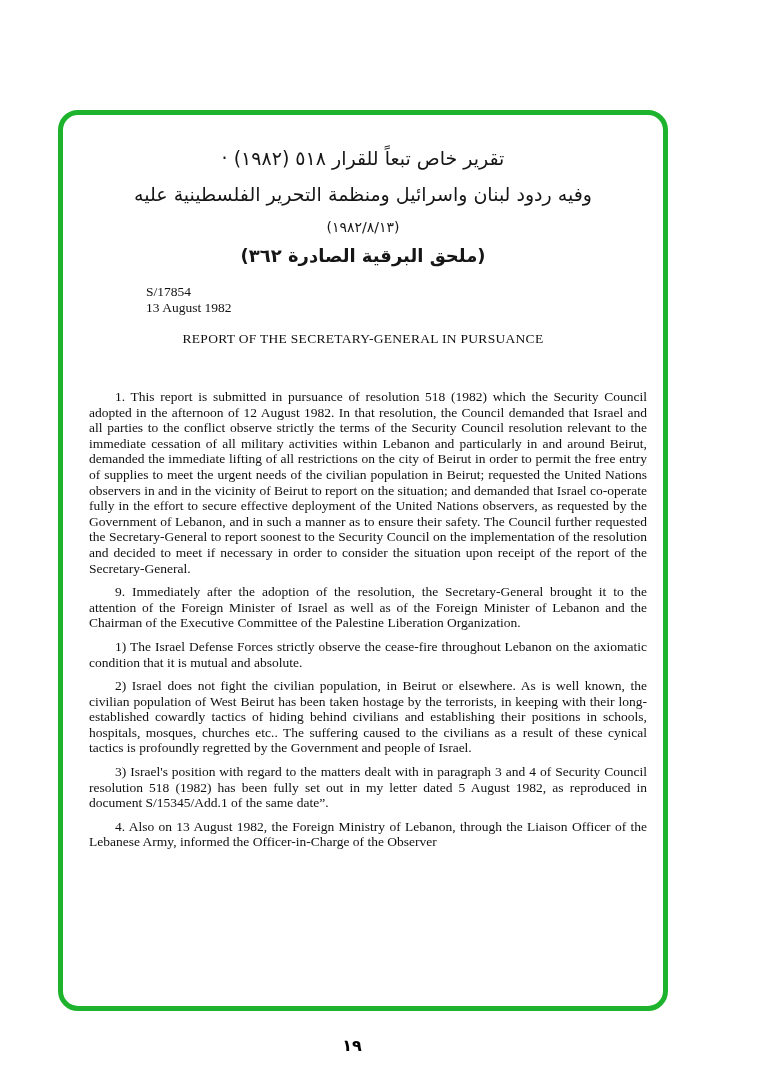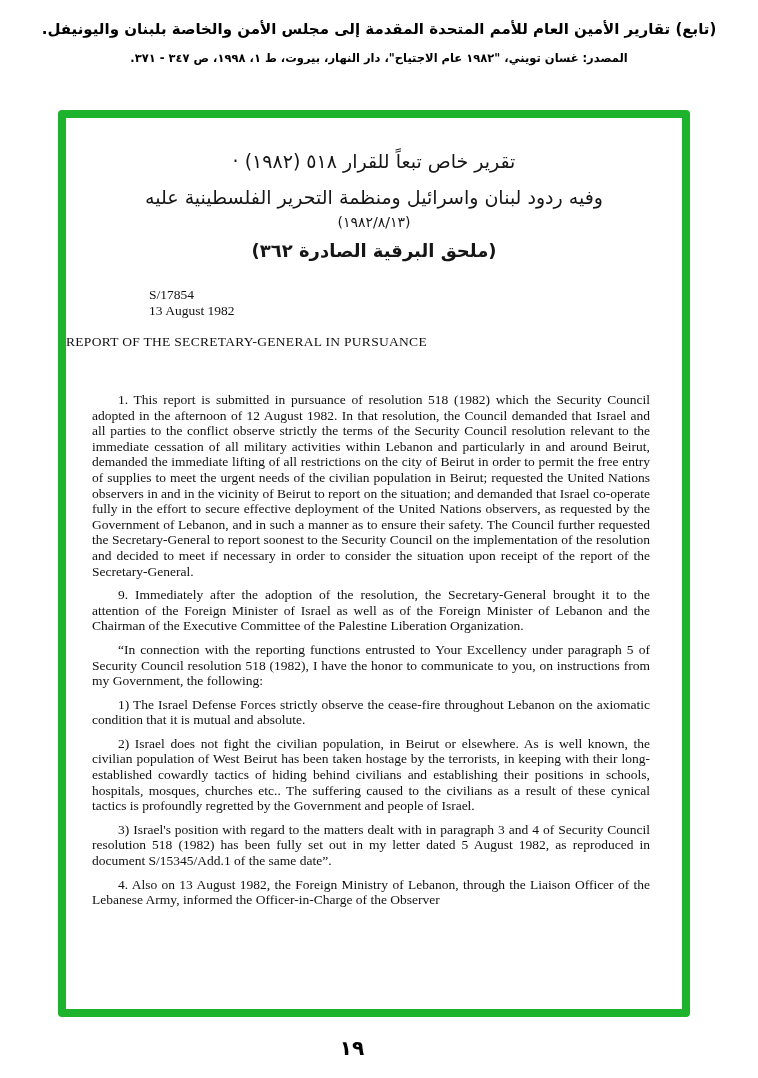--- a/index.html
+++ b/index.html
@@ -23,54 +23,54 @@
     color: #000;
   }
   .header-line1 { font-size: 15px; line-height: 22px; }
   .header-line2 { font-size: 11.5px; line-height: 18px; margin-top: 9px; }
 
   
   .green-box {
     position: absolute;
     left: 58px; top: 110px;
     width: 600px; height: 891px;
-    border: 8px solid #0f766e;
-    border-radius: 4px;
+    border: 5px solid #0f766e;
+    border-radius: 20px;
     background: #ffffff;
-    padding-left: 16px;
   }
 
   
   .ar-heading {
     position: absolute;
     top: 30px; left: 0; right: 0;
     text-align: center;
     direction: rtl;
     font-family: "DejaVu Sans", sans-serif;
     color: #161616;
   }
   .ar-line1 { font-size: 19px; line-height: 26px; margin-bottom: 10px; }
-  .ar-line2 { font-size: 19px; line-height: 26px; }
+  .ar-line2 { font-size: 19px; line-height: 26px; margin-bottom: 8px; }
   .ar-date  { font-size: 14px; line-height: 24px; margin-bottom: 8px; direction: ltr; }
   .ar-note  { font-size: 18px; font-weight: bold; line-height: 18px; }
 
   
   .meta {
     position: absolute;
     top: 169px; left: 83px;
     font-family: "Liberation Serif", serif;
     font-size: 13.5px;
     line-height: 16px;
     color: #111;
   }
 
   
   .title {
     position: absolute;
     top: 216px; left: 0; right: 0;
+    text-align: center;
     font-family: "Liberation Serif", serif;
     font-size: 13.5px;
     line-height: 16.5px;
     letter-spacing: 0.3px;
     color: #111;
   }
 
   
   .body-text {
     position: absolute;
@@ -88,33 +88,29 @@
   }
 
   
   .page-number {
     position: absolute;
     top: 1036px; left: 0; right: 54px;
     text-align: center;
     direction: rtl;
     font-family: "DejaVu Sans", sans-serif;
     font-weight: bold;
-    font-size: 20px;
+    font-size: 16px;
     color: #000;
   }
 </style>
 </head>
 <body>
 
 <div class="page">
 
-  <div class="header-ar" dir="rtl">
-    <div class="header-line1">(تابع) تقارير الأمين العام للأمم المتحدة المقدمة إلى مجلس الأمن والخاصة بلبنان واليونيفل.</div>
-    <div class="header-line2">المصدر: غسان تويني، "١٩٨٢ عام الاجتياح"، دار النهار، بيروت، ط ١، ١٩٩٨، ص ٣٤٧ - ٣٧١.</div>
-  </div>
 
   <div class="green-box" style="border-color: rgb(29, 179, 44);">
 
     <div class="ar-heading" dir="rtl">
       <div class="ar-line1">تقرير خاص تبعاً للقرار ٥١٨ (١٩٨٢) ·</div>
       <div class="ar-line2">وفيه ردود لبنان واسرائيل ومنظمة التحرير الفلسطينية عليه</div>
       <div class="ar-date" dir="ltr">(١٩٨٢/٨/١٣)</div>
       <div class="ar-note">(ملحق البرقية الصادرة ٣٦٢)</div>
     </div>
 
@@ -123,21 +119,20 @@
       <div>13 August 1982</div>
     </div>
 
     <div class="title">
       <div>REPORT OF THE SECRETARY-GENERAL IN PURSUANCE</div>
     </div>
 
     <div class="body-text">
       <p>1. This report is submitted in pursuance of resolution 518 (1982) which the Security Council adopted in the afternoon of 12 August 1982. In that resolution, the Council demanded that Israel and all parties to the conflict observe strictly the terms of the Security Council resolution relevant to the immediate cessation of all military activities within Lebanon and particularly in and around Beirut, demanded the immediate lifting of all restrictions on the city of Beirut in order to permit the free entry of supplies to meet the urgent needs of the civilian population in Beirut; requested the United Nations observers in and in the vicinity of Beirut to report on the situation; and demanded that Israel co-operate fully in the effort to secure effective deployment of the United Nations observers, as requested by the Government of Lebanon, and in such a manner as to ensure their safety. The Council further requested the Secretary-General to report soonest to the Security Council on the implementation of the resolution and decided to meet if necessary in order to consider the situation upon receipt of the report of the Secretary-General.</p>
       <p>9. Immediately after the adoption of the resolution, the Secretary-General brought it to the attention of the Foreign Minister of Israel as well as of the Foreign Minister of Lebanon and the Chairman of the Executive Committee of the Palestine Liberation Organization.</p>
-      <p>“In connection with the reporting functions entrusted to Your Excellency under paragraph 5 of Security Council resolution 518 (1982), I have the honor to communicate to you, on instructions from my Government, the following:</p>
       <p>1) The Israel Defense Forces strictly observe the cease-fire throughout Lebanon on the axiomatic condition that it is mutual and absolute.</p>
       <p>2) Israel does not fight the civilian population, in Beirut or elsewhere. As is well known, the civilian population of West Beirut has been taken hostage by the terrorists, in keeping with their long-established cowardly tactics of hiding behind civilians and establishing their positions in schools, hospitals, mosques, churches etc.. The suffering caused to the civilians as a result of these cynical tactics is profoundly regretted by the Government and people of Israel.</p>
       <p>3) Israel's position with regard to the matters dealt with in paragraph 3 and 4 of Security Council resolution 518 (1982) has been fully set out in my letter dated 5 August 1982, as reproduced in document S/15345/Add.1 of the same date”.</p>
       <p>4. Also on 13 August 1982, the Foreign Ministry of Lebanon, through the Liaison Officer of the Lebanese Army, informed the Officer-in-Charge of the Observer</p>
     </div>
 
   </div>
 
   <div class="page-number">١٩</div>
 

